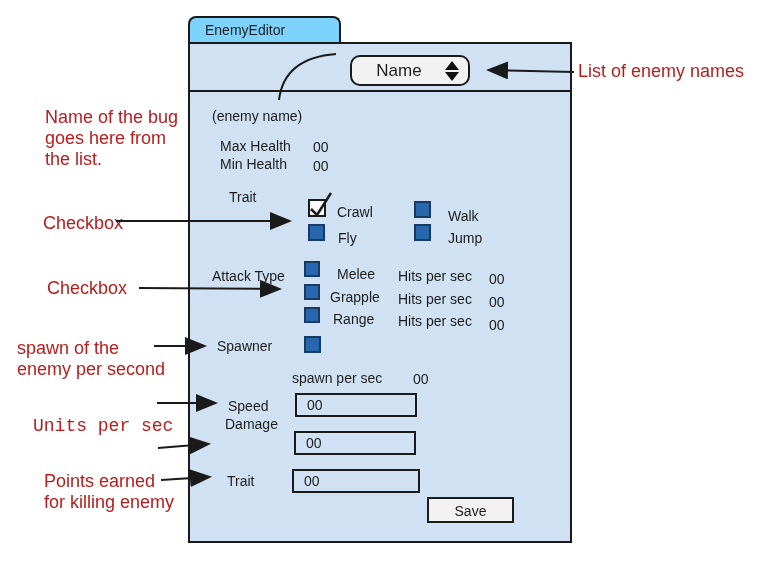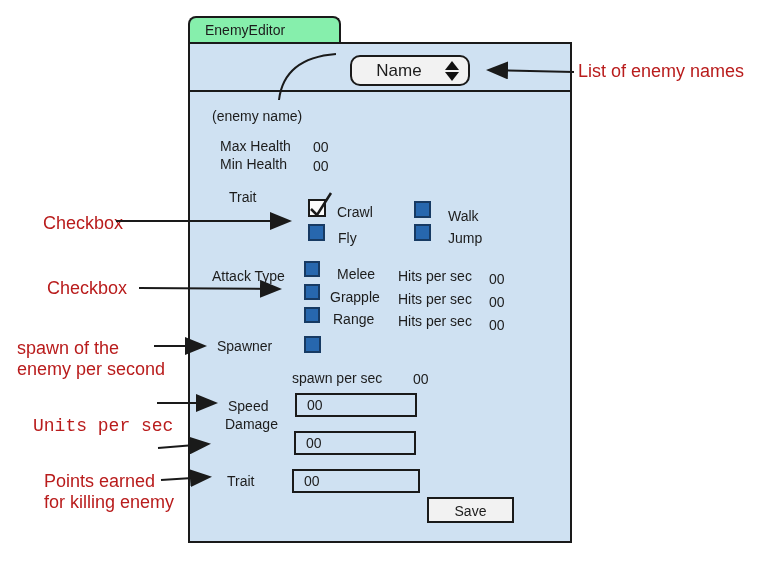--- a/index.html
+++ b/index.html
@@ -8,21 +8,21 @@
     font-family:"Liberation Sans","DejaVu Sans",sans-serif;color:#1c1c1c;
   }
   .txt{position:absolute;font-size:14px;color:#1c1c1c;white-space:nowrap;line-height:1.15;}
   .note{position:absolute;font-size:18px;color:#b91c1c;line-height:1.18;white-space:normal;}
   .panel{
     position:absolute;left:188px;top:42px;width:384px;height:501px;
     background:#cfe1f2;border:2px solid #1a1a1a;box-sizing:border-box;z-index:1;
   }
   .tab{
     position:absolute;left:188px;top:16px;width:153px;height:26px;
-    background:#86efac;border:2px solid #1a1a1a;border-bottom:none;
+    background:#7dd3fc;border:2px solid #1a1a1a;border-bottom:none;
     border-radius:8px 8px 0 0;box-sizing:border-box;z-index:2;
     font-size:14px;line-height:24px;padding-left:15px;
   }
   .divider{position:absolute;left:188px;top:90px;width:384px;height:2px;background:#1a1a1a;z-index:2;}
   .dropdown{
     position:absolute;left:350px;top:55px;width:120px;height:31px;
     background:#f2f2f2;border:2px solid #1a1a1a;border-radius:10px;box-sizing:border-box;
     z-index:3;display:flex;align-items:center;justify-content:center;
   }
   .dropdown .val{font-size:17px;margin-right:22px;}
@@ -110,20 +110,21 @@
   <input class="field-input" style="left: 295px; top: 393px; width: 122px;" readonly="" value="00">
 
   <span class="txt z3" style="left:225px;top:416px;">Damage</span>
   <input class="field-input" style="left: 294px; top: 431px; width: 122px;" readonly="" value="00">
 
   <span class="txt z3" style="left:227px;top:473px;">Trait</span>
   <input class="field-input" style="left: 292px; top: 469px; width: 128px;" readonly="" value="00">
 
   <button class="save-btn">Save</button>
 
+  <div class="note" style="left:45px;top:107px;width:135px;">Name of the bug goes here from the list.</div>
   <div class="note" style="left:43px;top:213px;">Checkbox</div>
   <div class="note" style="left:47px;top:278px;">Checkbox</div>
   <div class="note" style="left:17px;top:338px;width:150px;">spawn of the enemy per second</div>
   <div class="note" style="left:33px;top:416px;font-family:Liberation Mono, monospace;">Units per sec</div>
   <div class="note" style="left:44px;top:471px;width:135px;">Points earned for killing enemy</div>
   <div class="note" style="left:578px;top:61px;white-space:nowrap;">List of enemy names</div>
 
   <svg id="overlay" viewBox="0 0 768 576" xmlns="http://www.w3.org/2000/svg">
     <defs>
       <marker id="ah" markerWidth="11" markerHeight="9" refX="9" refY="4.5" orient="auto">

